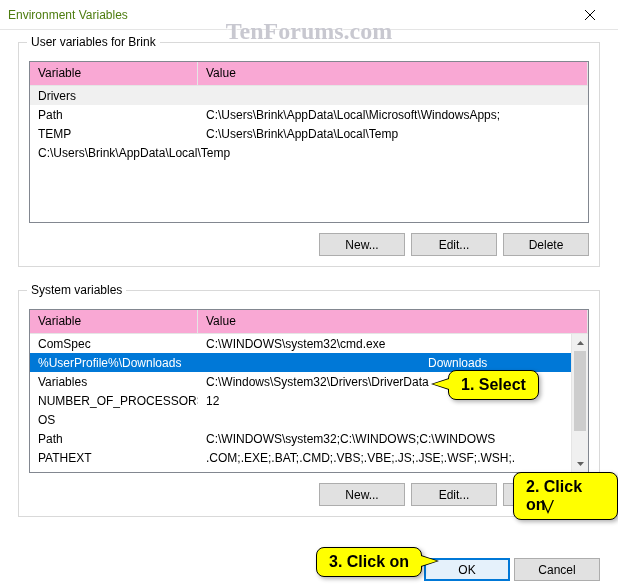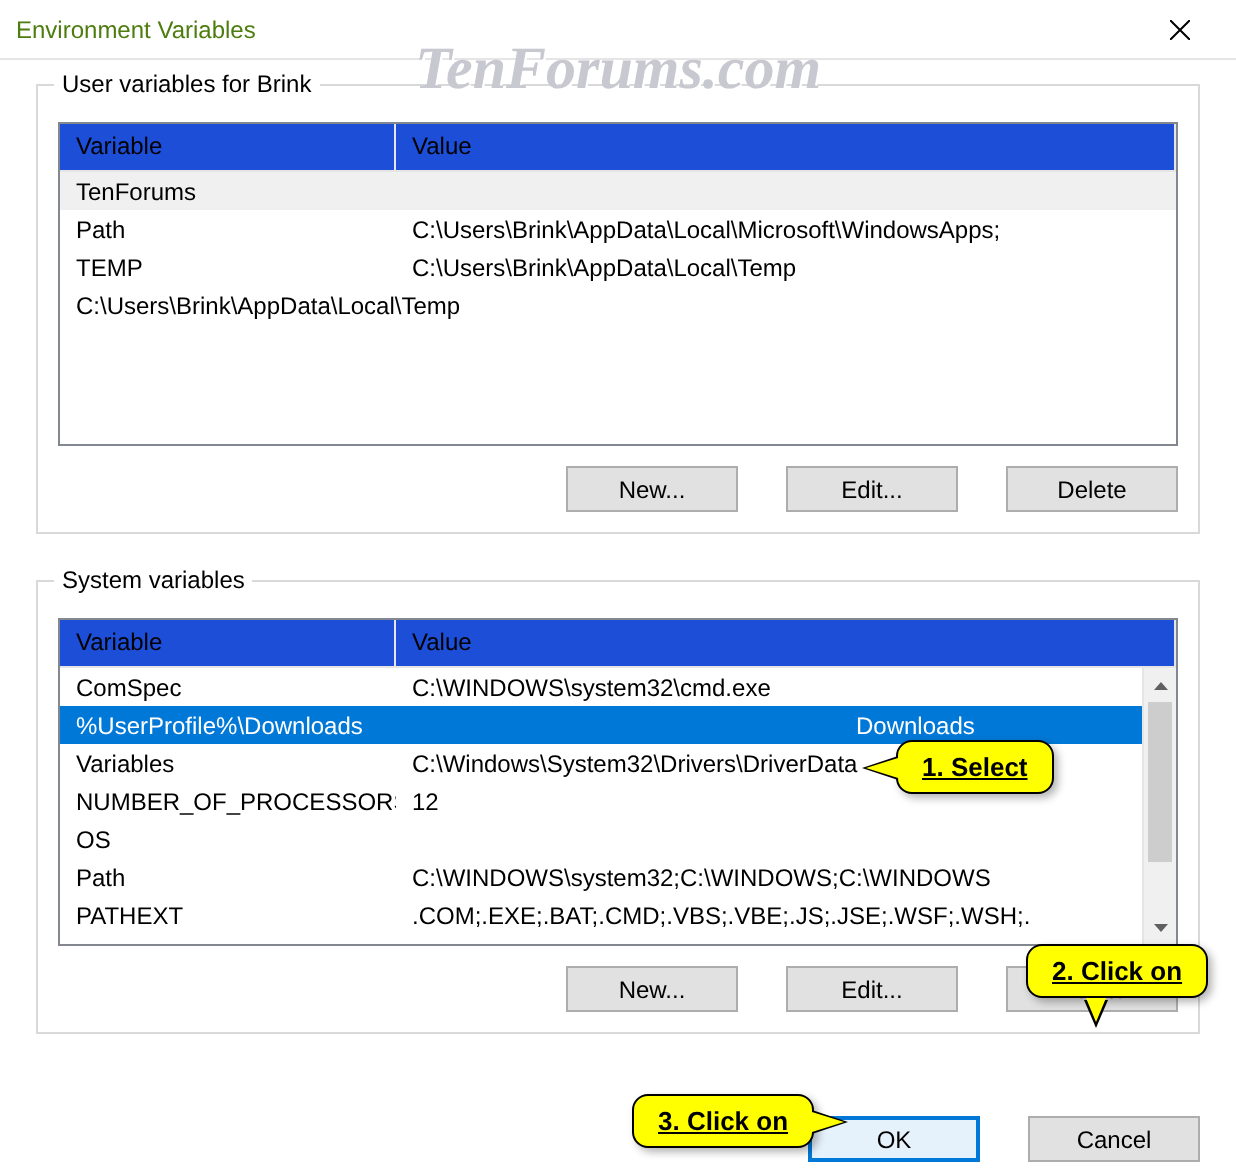--- a/index.html
+++ b/index.html
@@ -1,45 +1,45 @@
 <!DOCTYPE html>
 <html><head>
 <meta charset="utf-8">
 <style>
 * { box-sizing: border-box; margin: 0; padding: 0; }
 body { font-family: "Segoe UI", Tahoma, sans-serif; font-size: 12px; background: #fff; width: 618px; height: 585px; overflow: hidden; position: relative; }
 .titlebar { background: #fff; height: 30px; display: flex; align-items: center; padding: 0 8px; border-bottom: 1px solid #e5e5e5; }
 .titlebar-title { flex: 1; font-size: 12px; color: #4d7c0f; }
 .close-btn { width: 40px; height: 30px; display: flex; align-items: center; justify-content: center; cursor: pointer; }
 .close-btn svg { width: 10px; height: 10px; }
-.watermark { position: absolute; top: 18px; left: 50%; transform: translateX(-50%); font-size: 30px; font-weight: bold; font-style: italic; color: #c8c8d0; font-family: Georgia, serif; text-shadow: 1px 1px 0 #fff; z-index: 5; pointer-events: none; }
+.watermark { position: absolute; top: 18px; left: 50%; transform: translateX(-50%); font-size: 24px; font-weight: bold; color: #c8c8d0; font-family: Georgia, serif; text-shadow: 1px 1px 0 #fff; z-index: 5; pointer-events: none; }
 .content { padding: 12px 18px 14px 18px; }
 .groupbox { border: 1px solid #d9d9d9; margin-bottom: 23px; position: relative; padding: 18px 10px 10px 10px; }
 .groupbox-label { position: absolute; top: -8px; left: 8px; background: #fff; padding: 0 4px; font-size: 12px; }
 .listview { border: 1px solid #828790; background: #fff; height: 162px; overflow: hidden; position: relative; }
 .sys .listview { height: 164px; }
-.lv-header { display: flex; background: #1d4ed8; border-bottom: 1px solid #e5e5e5; height: 24px; }
+.lv-header { display: flex; background: #f9a8d4; border-bottom: 1px solid #e5e5e5; height: 24px; }
 .lv-header-cell { padding: 4px 8px; font-size: 12px; border-right: 1px solid #e5e5e5; }
 .lv-header-cell.col-var { width: 168px; }
 .lv-header-cell.col-val { flex: 1; }
 .lv-body { overflow: hidden; }
 .lv-row { display: flex; height: 19px; align-items: center; }
 .lv-row.sel-light { background: #f0f0f0; }
 .lv-row.sel-blue { background: #0078d7; color: #fff; }
 .lv-cell { padding: 1px 8px; font-size: 12px; white-space: nowrap; overflow: hidden; }
 .lv-cell.col-var { width: 168px; }
 .lv-cell.col-val { flex: 1; }
 .scrollbar { position: absolute; right: 0; top: 24px; bottom: 0; width: 17px; background: #f0f0f0; border-left: 1px solid #e5e5e5; }
 .sb-btn { height: 17px; width: 17px; background: #f0f0f0; display: flex; align-items: center; justify-content: center; }
 .sb-thumb { position: absolute; top: 17px; left: 2px; right: 2px; height: 80px; background: #cdcdcd; }
-.btn-row { display: flex; justify-content: flex-end; gap: 24px; margin-top: 10px; }
+.btn-row { display: flex; justify-content: flex-end; gap: 6px; margin-top: 10px; }
 .btn { min-width: 86px; height: 23px; background: #e1e1e1; border: 1px solid #adadad; font-size: 12px; cursor: pointer; font-family: inherit; }
 .btn.focus { border: 2px solid #0078d7; background: #e5f1fb; }
-.dialog-btns { display: flex; justify-content: flex-end; gap: 24px; padding: 4px 18px 0 0; }
-.callout { position: absolute; background: #ffff00; border: 1px solid #000; border-radius: 8px; padding: 5px 12px; font-size: 13px; font-weight: bold; box-shadow: 2px 2px 4px rgba(0,0,0,0.3); z-index: 10; text-decoration: underline; }
+.dialog-btns { display: flex; justify-content: flex-end; gap: 4px; padding: 4px 18px 0 0; }
+.callout { position: absolute; background: #ffff00; border: 1px solid #000; border-radius: 8px; padding: 5px 12px; font-size: 16px; font-weight: bold; box-shadow: 2px 2px 4px rgba(0,0,0,0.3); z-index: 10; }
 .callout-tail { position: absolute; width: 0; height: 0; }
 .c1 { top: 370px; left: 448px; }
 .c1 .callout-tail { left: -18px; top: 7px; border-top: 6px solid transparent; border-bottom: 6px solid transparent; border-right: 18px solid #000; }
 .c1 .callout-tail::after { content:""; position:absolute; left:2px; top:-5px; border-top:5px solid transparent; border-bottom:5px solid transparent; border-right:16px solid #ffff00; }
 .c2 { top: 472px; left: 513px; }
 .c2 .callout-tail { left: 28px; top: 27px; border-left: 6px solid transparent; border-right: 6px solid transparent; border-top: 14px solid #000; }
 .c2 .callout-tail::after { content:""; position:absolute; left:-5px; top:-15px; border-left:5px solid transparent; border-right:5px solid transparent; border-top:12px solid #ffff00; }
 .c3 { top: 547px; left: 316px; }
 .c3 .callout-tail { right: -18px; top: 7px; border-top: 6px solid transparent; border-bottom: 6px solid transparent; border-left: 18px solid #000; }
 .c3 .callout-tail::after { content:""; position:absolute; right:2px; top:-5px; border-top:5px solid transparent; border-bottom:5px solid transparent; border-left:16px solid #ffff00; }
@@ -62,21 +62,21 @@
 
   <div class="groupbox">
     <div class="groupbox-label">User variables for Brink</div>
     <div class="listview">
       <div class="lv-header">
         <div class="lv-header-cell col-var">Variable</div>
         <div class="lv-header-cell col-val">Value</div>
       </div>
       <div class="lv-body">
         <div class="lv-row sel-light">
-          <div class="lv-cell col-var">TenForums</div>
+          <div class="lv-cell col-var">Drivers</div>
         </div>
         <div class="lv-row">
           <div class="lv-cell col-var">Path</div>
           <div class="lv-cell col-val">C:\Users\Brink\AppData\Local\Microsoft\WindowsApps;</div>
         </div>
         <div class="lv-row">
           <div class="lv-cell col-var">TEMP</div>
           <div class="lv-cell col-val">C:\Users\Brink\AppData\Local\Temp</div>
         </div>
         <div class="lv-row">

